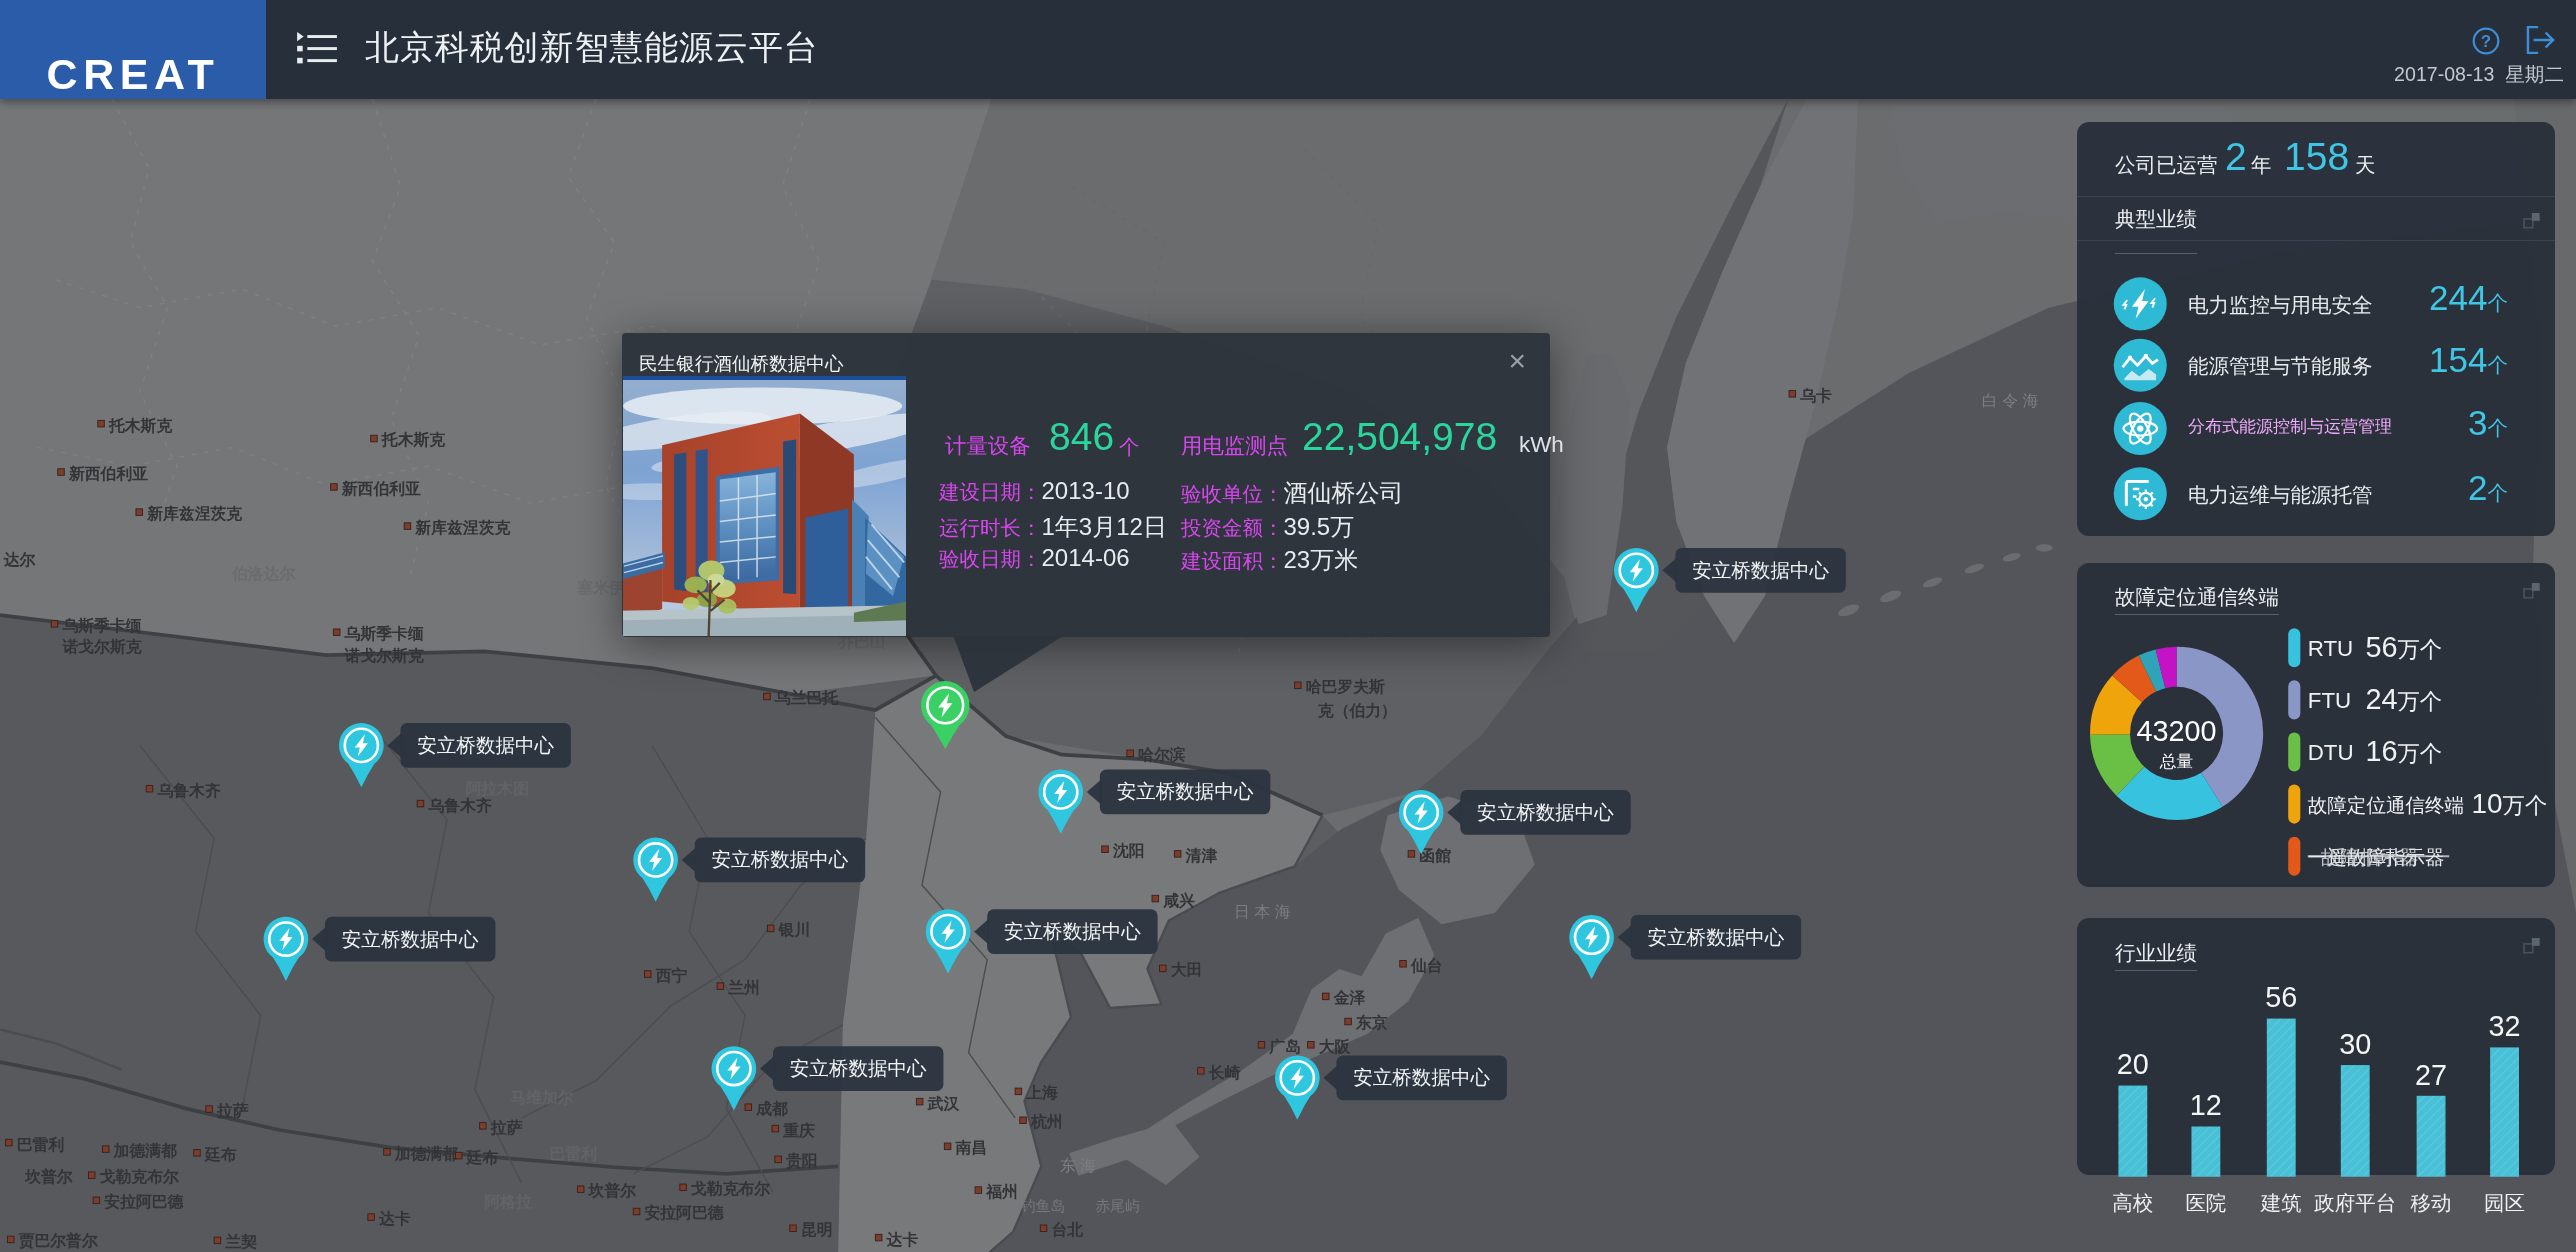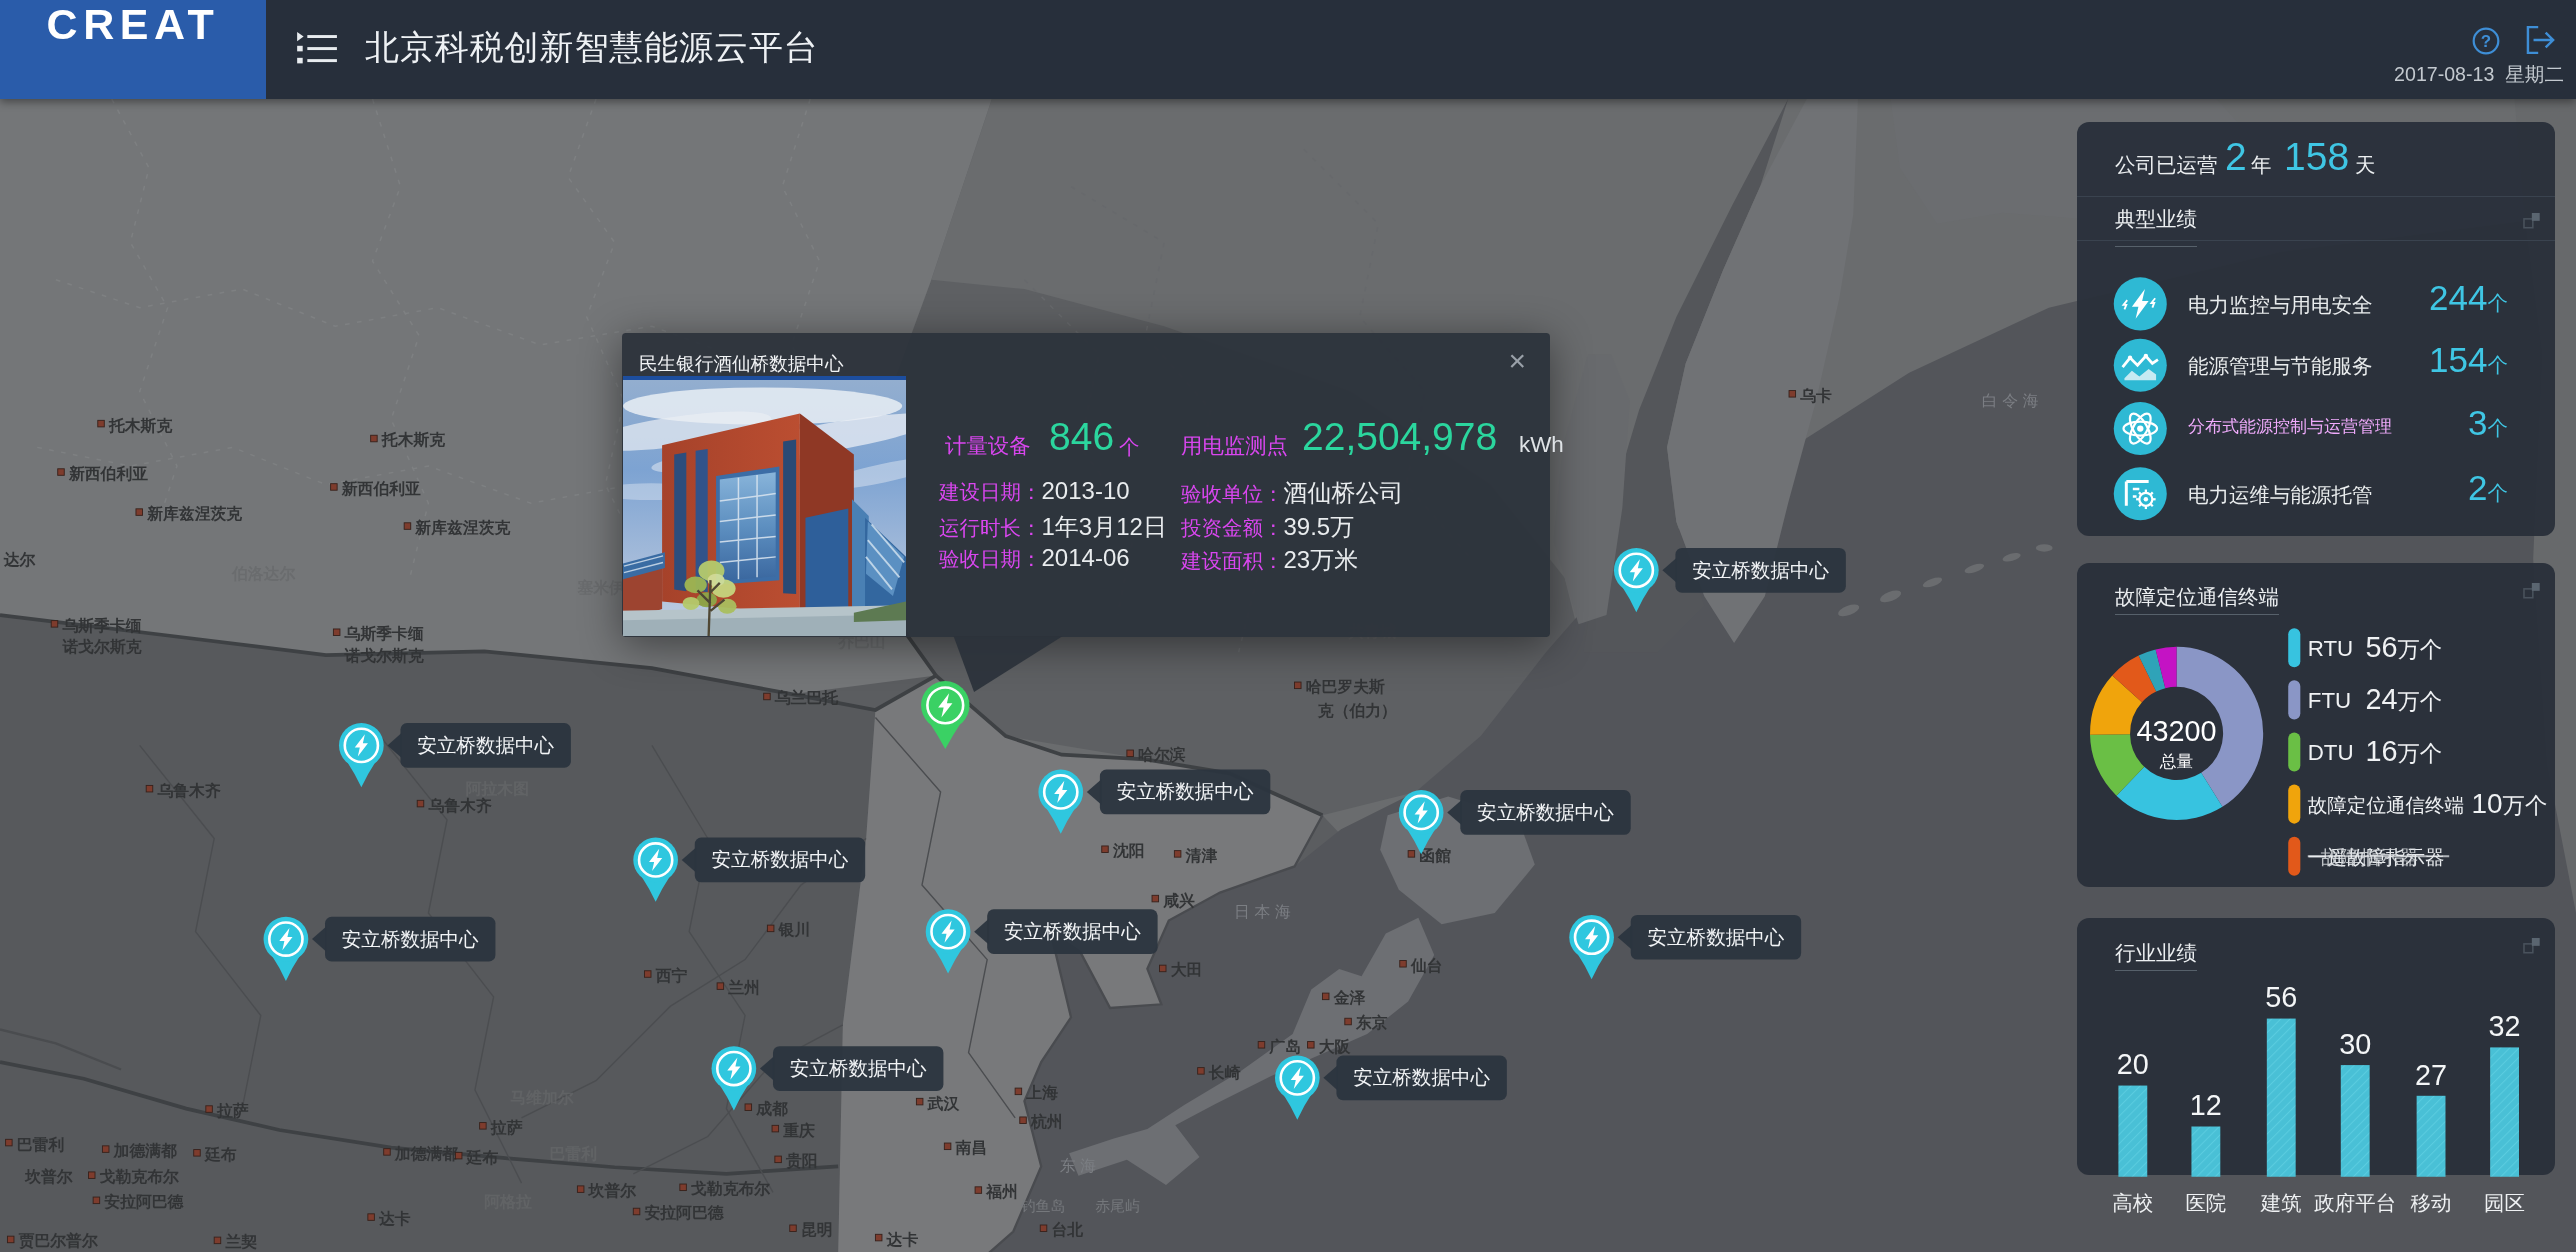--- a/index.html
+++ b/index.html
@@ -1,21 +1,21 @@
 <!DOCTYPE html>
 <html style="font-size:15px"><head><meta charset="utf-8">
 <style>
 *{margin:0;padding:0;box-sizing:border-box}
 html,body{width:2576px;height:1253px;overflow:hidden;background:#595b5e;
 font-family:"Liberation Sans",sans-serif;}
 #stage{position:absolute;left:0;top:0;width:2576px;height:1253px;overflow:hidden}
 .abs{position:absolute}
 #hdr{position:absolute;left:0;top:0;width:2576px;height:99px;background:#272f3b;z-index:50;box-shadow:0 2.8px 8.4px rgba(0,0,0,.4)}
 #logo{position:absolute;left:0;top:0;width:266px;height:99px;background:#2a5caa;
-display:flex;align-items:flex-start;justify-content:center}
+display:flex;align-items:flex-end;justify-content:center}
 #logo span{color:#fff;font-size:43px;font-weight:bold;letter-spacing:5.6px}
 #htitle{position:absolute;left:365px;top:0;height:99px;line-height:95px;color:#eef1f4;font-size:34px;letter-spacing:0.9px}
 #hdate{position:absolute;right:12px;top:61px;color:#c3c9cf;font-size:19.6px}
 #popup{position:absolute;left:622px;top:333px;width:928px;height:304px;background:rgba(43,49,58,.93);
 border-radius:3.7px;box-shadow:0 7.5px 42px rgba(0,0,0,.45);z-index:30}
 .glbl{color:#d946ef}.gval{color:#e9ecee}
 .bignum{color:#2bd69e;font-size:39px}
 .panel{position:absolute;left:2077px;width:478px;background:rgba(41,47,58,.95);border-radius:12px;z-index:40;color:#e9eced}
 .cyan{color:#3fc6e4}
 .exic{position:absolute;right:14px;width:17.7px;height:17.7px}
@@ -438,21 +438,21 @@
 <polygon points="6,0 123,0 28,60" fill="rgba(43,49,58,.93)"></polygon>
       </svg>
 </div>
 <div class="panel" style="top:122px;height:414px">
       <div class="abs" style="left:38px;top:29px;font-size:20.5px;color:#eceff1">公司已运营</div>
       <div class="abs cyan" style="left:148px;top:13px;font-size:39px">2</div>
       <div class="abs" style="left:174px;top:29px;font-size:20.5px;color:#eceff1">年</div>
       <div class="abs cyan" style="left:207px;top:13px;font-size:39px">158</div>
       <div class="abs" style="left:278px;top:29px;font-size:20.5px;color:#eceff1">天</div>
       <div class="abs" style="left:0;top:74px;width:478px;height:0.9px;background:#3a434f"></div>
-      <div class="abs" style="left:38px;top:83px;font-size:20.5px;color:#eceff1;border-bottom:1.9px solid #57616b;padding-bottom:13px">典型业绩</div>
+      <div class="abs" style="left:38px;top:83px;font-size:20.5px;color:#eceff1;border-bottom:1.9px solid #57616b;padding-bottom:20px">典型业绩</div>
       <svg class="exic" viewBox="0 0 18 18" style="top:90px">
         <rect x="1" y="7" width="9" height="9" fill="none" stroke="#49525c" stroke-width="1.6"></rect>
         <rect x="9" y="1" width="8" height="8" fill="#5a6570"></rect>
       </svg>
       <div class="abs" style="left:0;top:118px;width:478px;height:0.9px;background:#3a434f"></div>
       <svg class="abs" style="left:0;top:0" width="482" height="414" viewBox="0 0 518 444">
         <defs>
           <g id="pbolt">
             <path d="M5,-16 L-9,3 L-2,3 L-5,16 L9,-3 L2,-3 Z" fill="#fff"></path>
             <path d="M-14,-4 l-4,5 h3 l-2,5" stroke="#fff" stroke-width="2" fill="none"></path>

